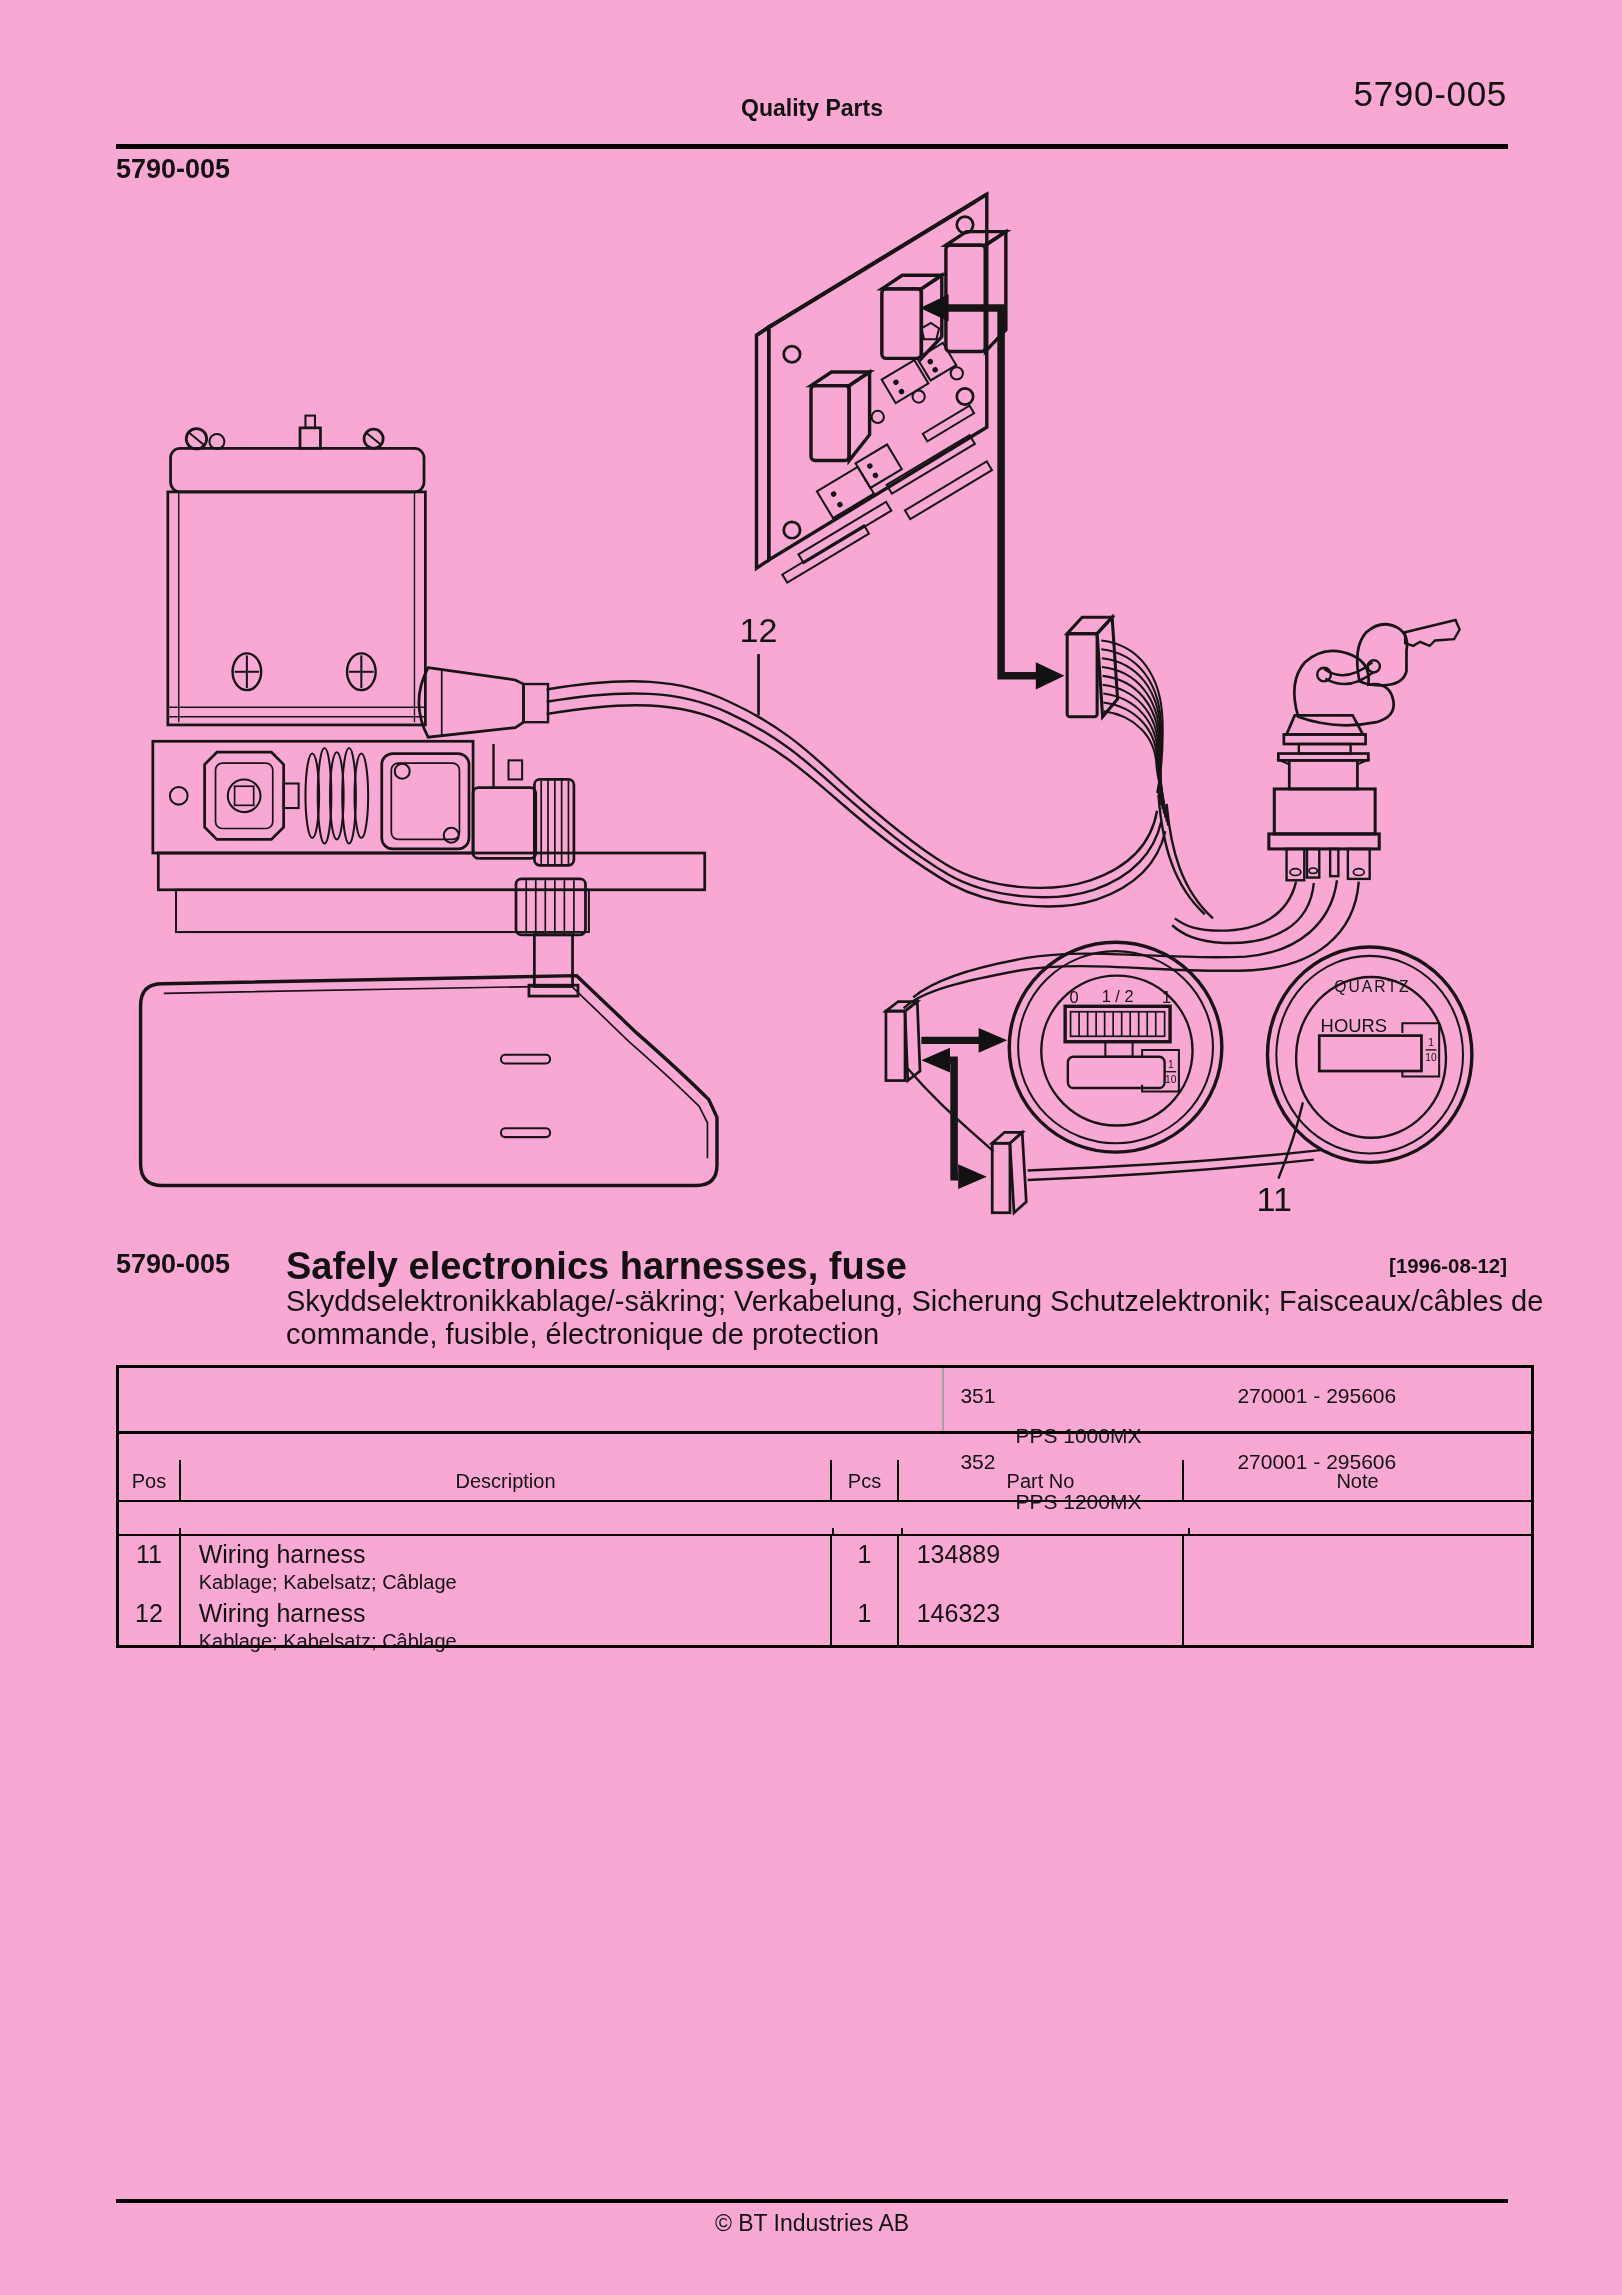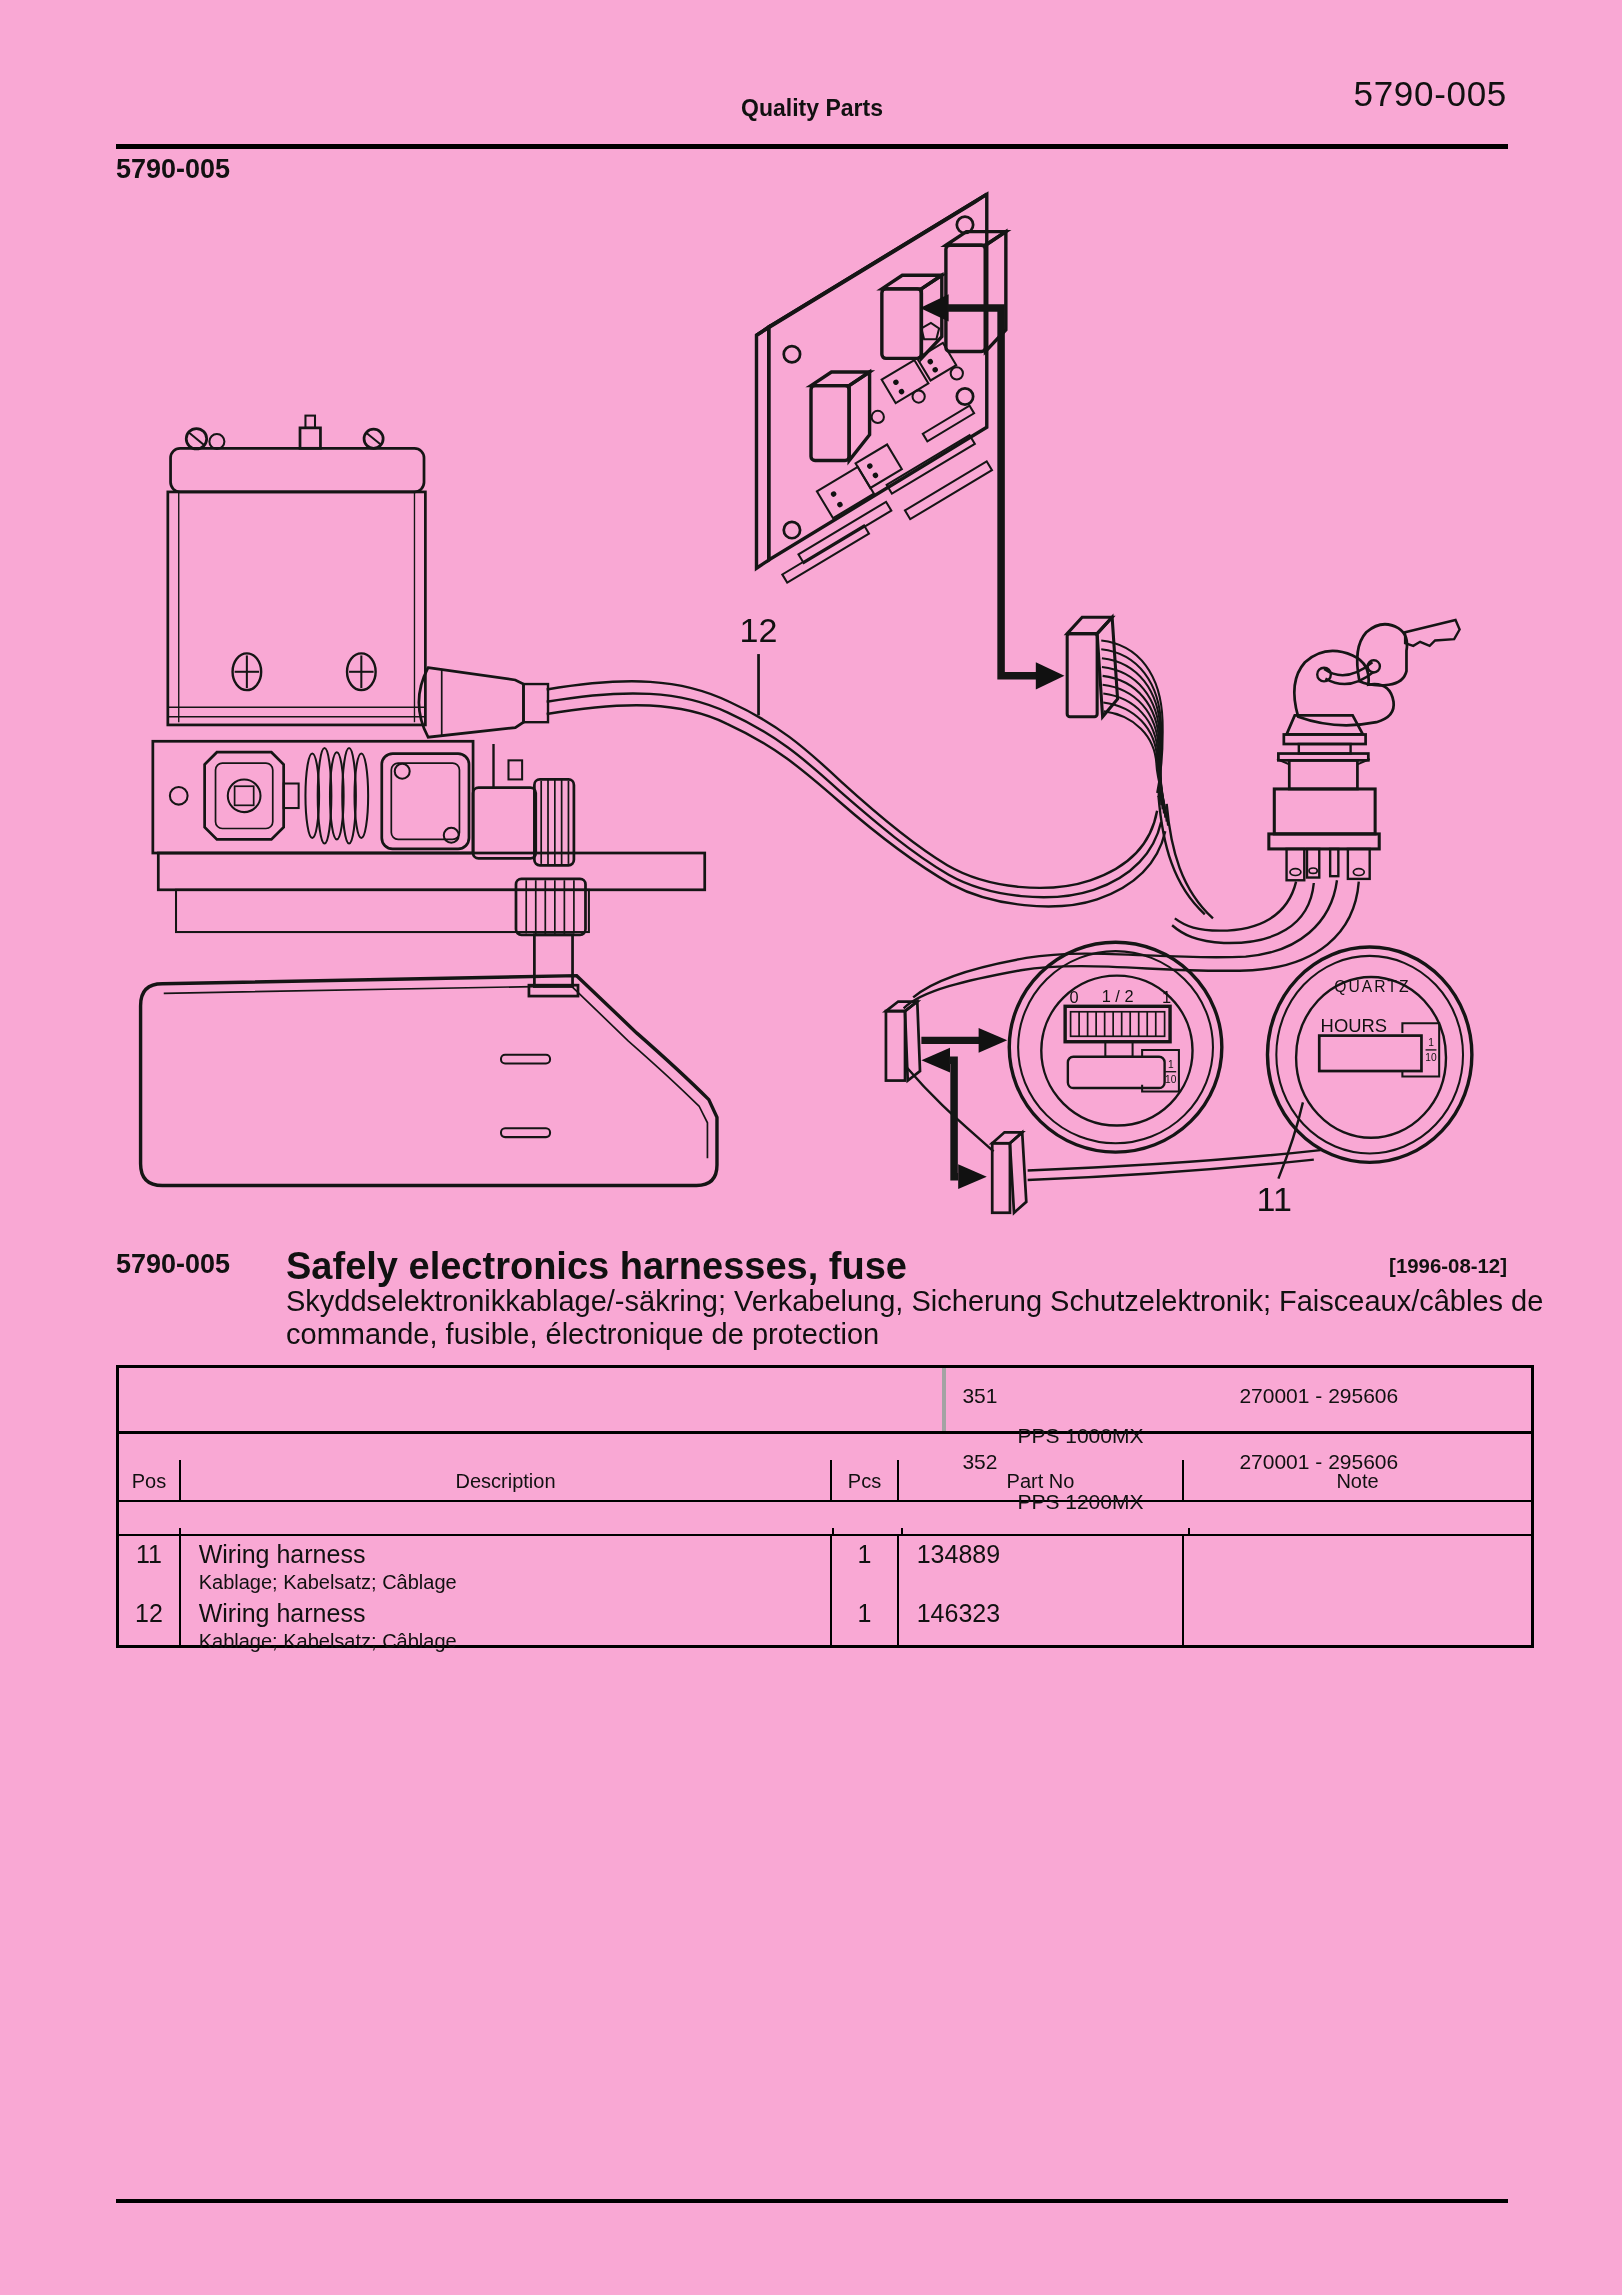--- a/index.html
+++ b/index.html
@@ -11,21 +11,21 @@
   #code-tr{right:115px;top:74px;font-size:35px;letter-spacing:0.7px;}
   #rule-top{left:116px;top:144px;width:1392px;height:4.8px;background:#000;}
   #code-left{left:116px;top:154px;font-size:27px;}
   #sec-code{left:116px;top:1249px;font-size:27px;}
   #sec-title{left:286px;top:1245px;font-size:38px;}
   #sec-date{right:115px;top:1255px;font-size:20.4px;}
   #sec-sub{left:286px;top:1285px;font-size:29px;line-height:33px;}
   
   #ptable{left:116px;top:1365px;width:1418px;border:3.4px solid #000;box-sizing:border-box;background:transparent;}
   .t-top{height:63px;border-bottom:3.4px solid #000;position:relative;}
-  .t-top-right{position:absolute;left:823px;top:0;right:0;bottom:0;border-left:4px solid #a3a3a3;padding-top:15px;}
+  .t-top-right{position:absolute;left:823px;top:0;right:0;bottom:0;border-left:2px solid #a3a3a3;padding-top:15px;}
   .model-line{display:flex;font-size:21px;line-height:26px;}
   .m-pos{margin-left:16.4px;width:55px;}
   .m-name{width:222px;margin-top:40px;}
   .t-head,.t-gap{display:flex;margin-top:26px;}
   .t-head{height:40px;border-bottom:2px solid #000;}
   .t-gap{height:6.1px;border-bottom:2px solid #000;}
   .t-body{display:flex;height:109px;}
   .c0{width:60px;}
   .c1{width:651px;border-left:2px solid #000;}
   .c2{width:67px;border-left:2px solid #000;}
@@ -408,14 +408,15 @@
         <span class="r-main" style="top:63px;left:17.7px">146323</span>
       </div>
       <div class="c4">
         <span class="r-main" style="top:4.1px;left:17.7px"></span>
         <span class="r-main" style="top:63px;left:17.7px"></span>
       </div>
     </div>
   </div>
 
   <div class="abs" id="rule-bot"></div>
+  <div class="abs" id="footer-txt">© BT Industries AB</div>
 </div>
 
 
 </body></html>

